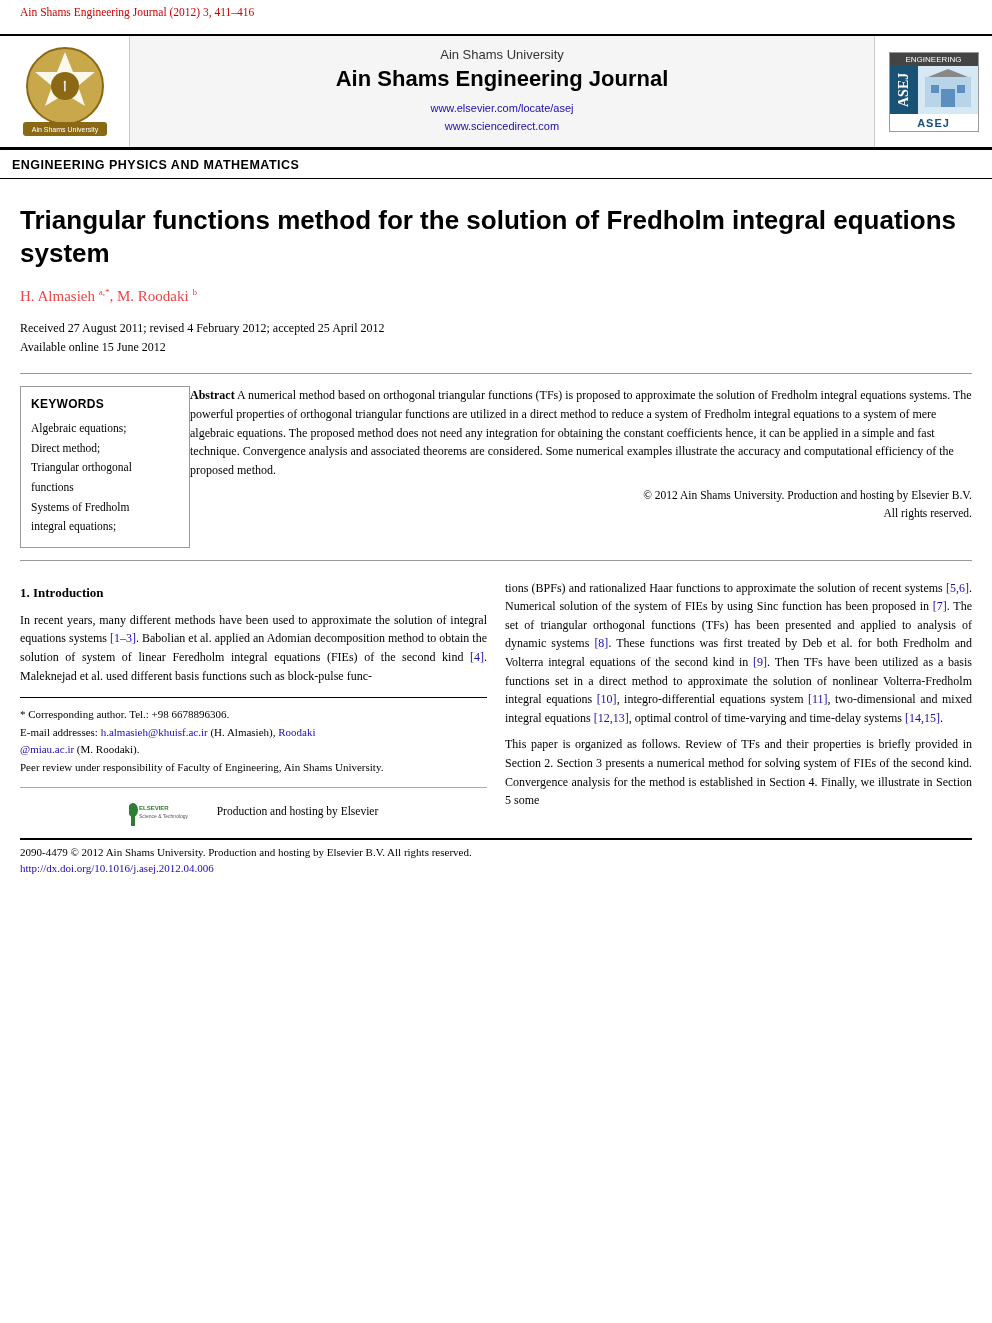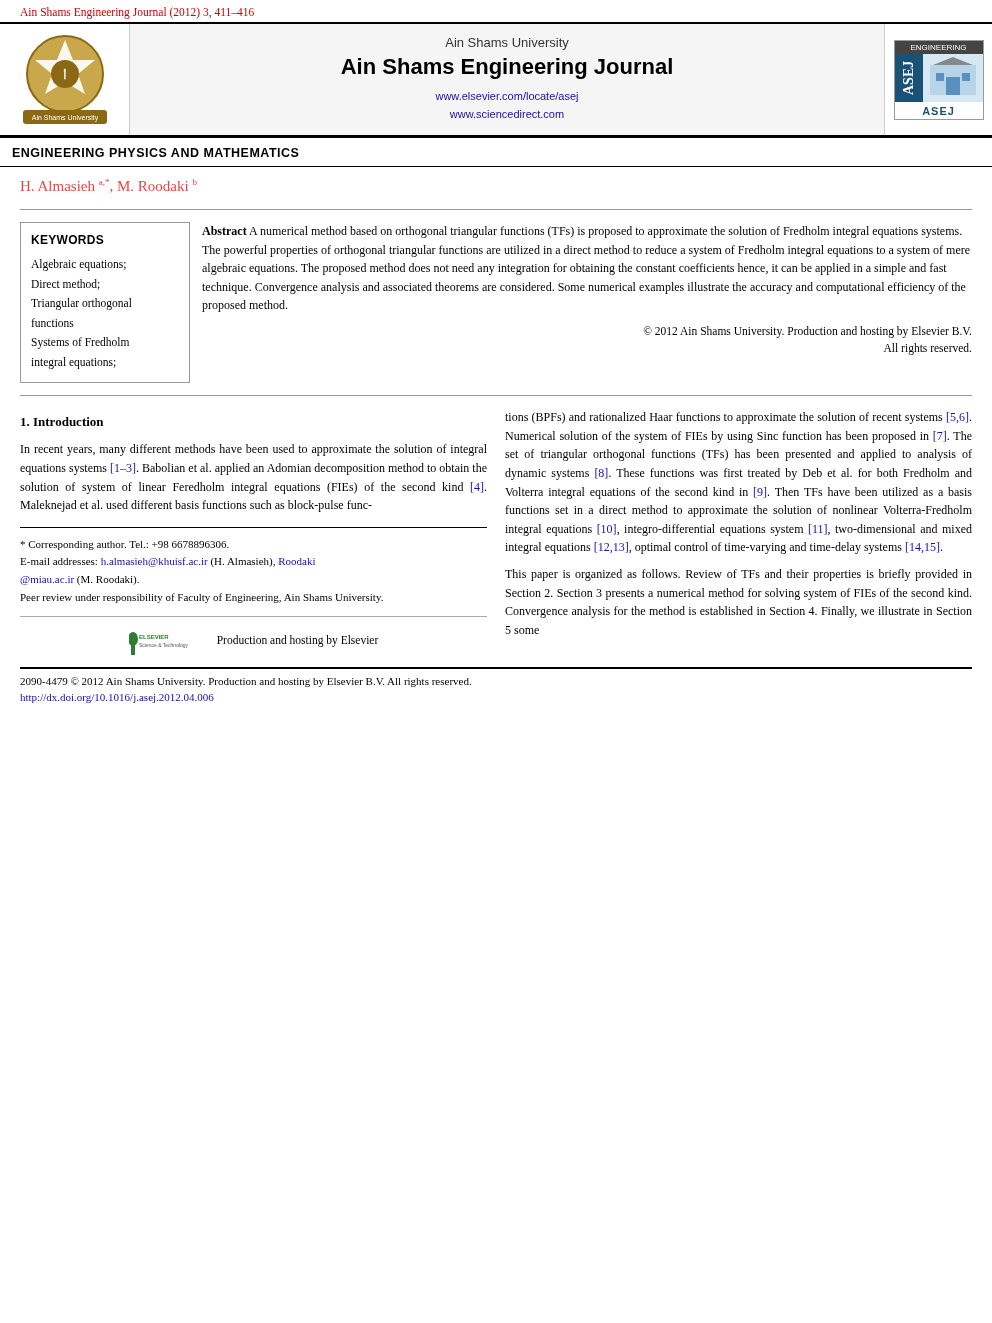--- a/index.html
+++ b/index.html
@@ -16,21 +16,21 @@
       width: 992px;
       min-height: 1323px;
       background: #fff;
       padding: 0;
       position: relative;
     }
 
     
     .top-citation {
       background: #fff;
-      padding: 6px 20px 4px 20px;
+      padding: 6px 20px 16px 20px;
       font-size: 11.5px;
       color: #c00;
       border-bottom: none;
     }
 
     
     .header-area {
       display: flex;
       align-items: stretch;
       border-top: 2px solid #000;
@@ -82,21 +82,21 @@
 
     .journal-urls {
       font-size: 11px;
       color: #1a0dab;
       text-align: center;
       line-height: 1.6;
       font-family: Arial, sans-serif;
     }
 
     .header-logo-right {
-      width: 108px;
+      width: 118px;
       min-height: 110px;
       display: flex;
       align-items: center;
       justify-content: center;
       border-left: 1px solid #ccc;
       padding: 8px;
       background: #fff;
     }
 
     .asej-logo {
@@ -201,22 +201,22 @@
     .dates-line {
       font-size: 12px;
       line-height: 1.6;
       margin-bottom: 16px;
       color: #000;
     }
 
     
     .abstract-section {
       display: flex;
-      gap: 12px;
-      margin-bottom: 12px;
+      gap: 0;
+      margin-bottom: 18px;
       border-top: 1px solid #999;
       border-bottom: 1px solid #999;
       padding: 12px 0;
       justify-content: space-between;
     }
 
     .keywords-box {
       width: 170px;
       min-width: 170px;
       border: 1px solid #999;
@@ -389,27 +389,32 @@
         </div>
         <div class="asej-bottom-text">ASEJ</div>
       </div>
     </div>
   </div>
 
   <div class="section-label">ENGINEERING PHYSICS AND MATHEMATICS</div>
 
   <div class="paper-content">
 
+    <div class="paper-title">Triangular functions method for the solution of Fredholm integral equations system</div>
 
     <div class="paper-authors">
       <span>H. Almasieh <sup>a,*</sup></span>,
       <span> M. Roodaki <sup>b</sup></span>
     </div>
 
 
+    <div class="dates-line">
+      <div>Received 27 August 2011; revised 4 February 2012; accepted 25 April 2012</div>
+      <div>Available online 15 June 2012</div>
+    </div>
 
     <div class="abstract-section">
 
       <div class="keywords-box">
         <div class="keywords-title">KEYWORDS</div>
         <div class="keywords-list">
           <div>Algebraic equations;</div>
           <div>Direct method;</div>
           <div>Triangular orthogonal<br>functions</div>
           <div>Systems of Fredholm<br>integral equations;</div>

